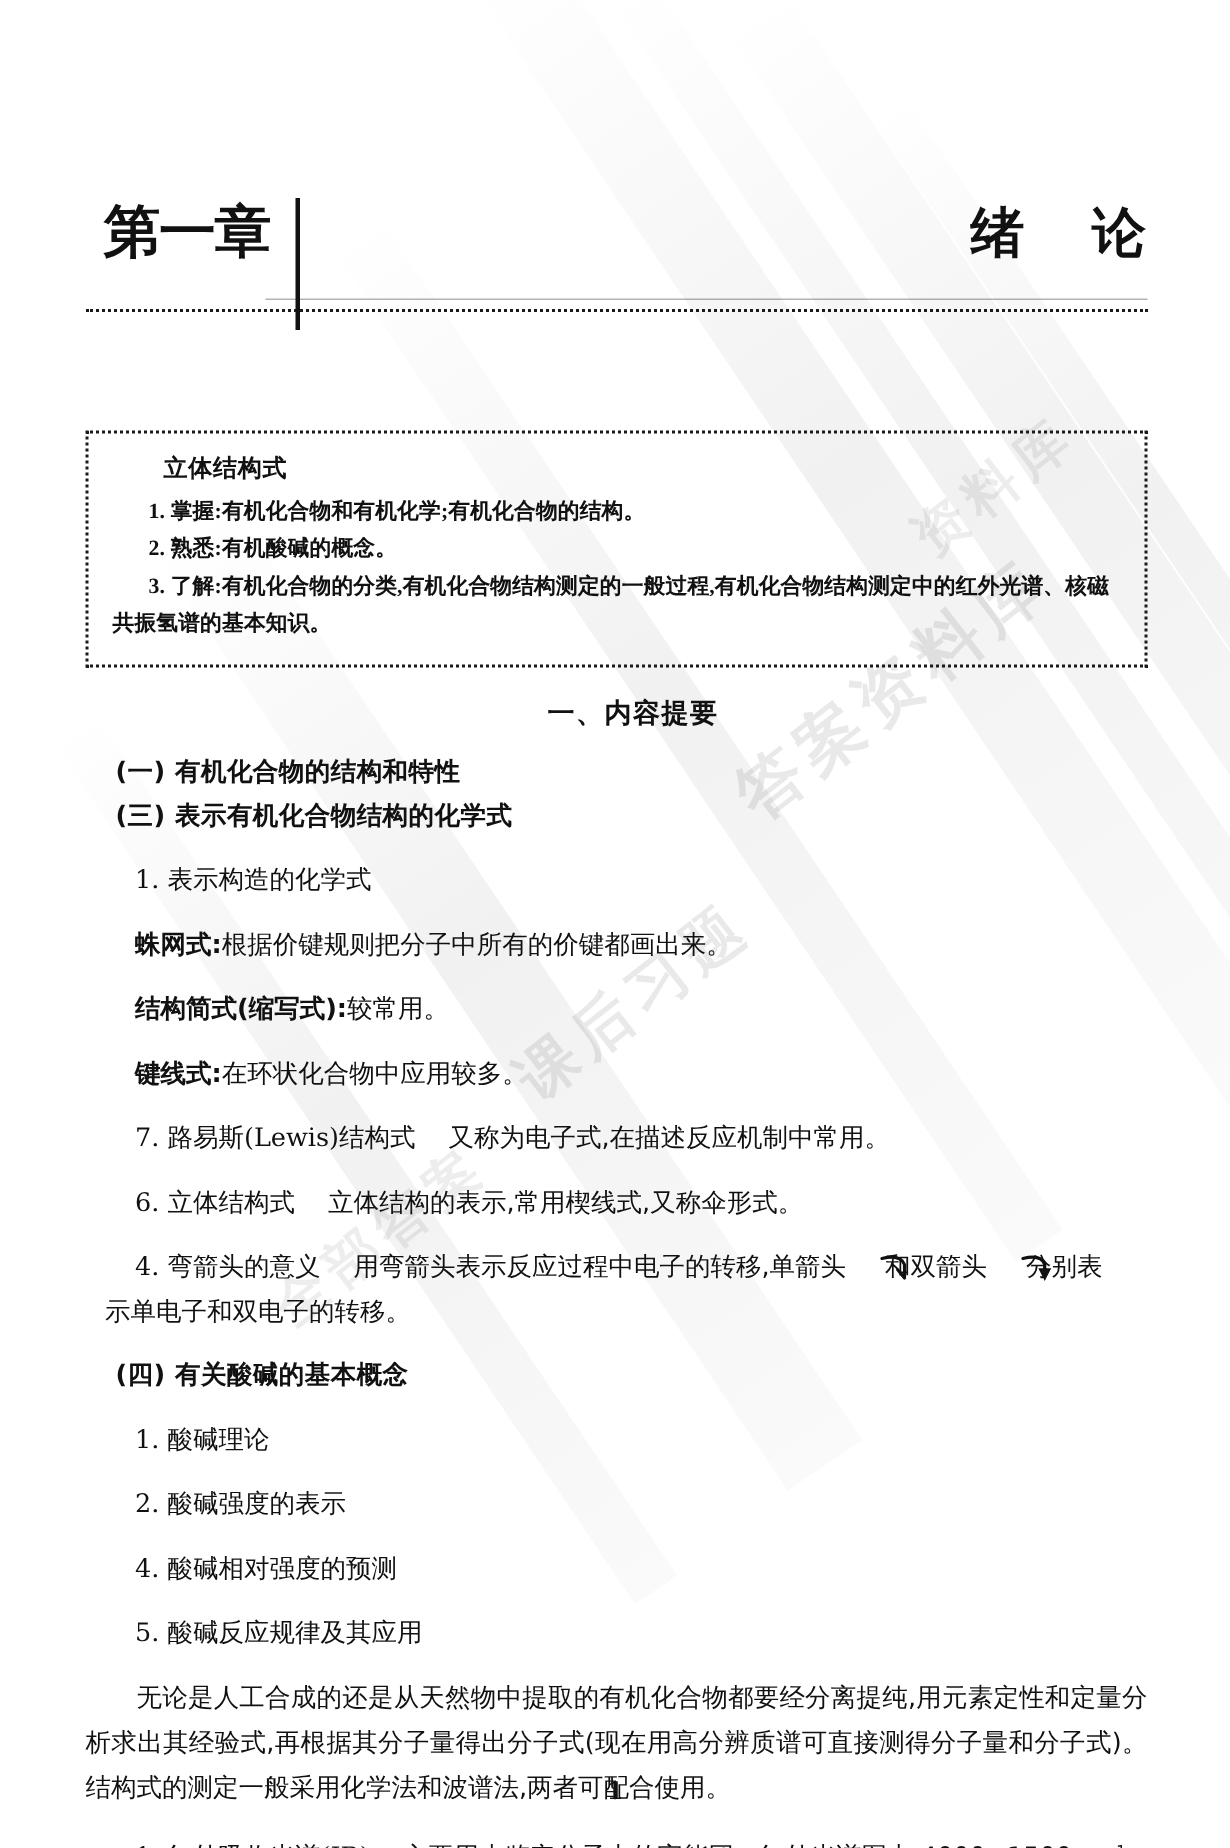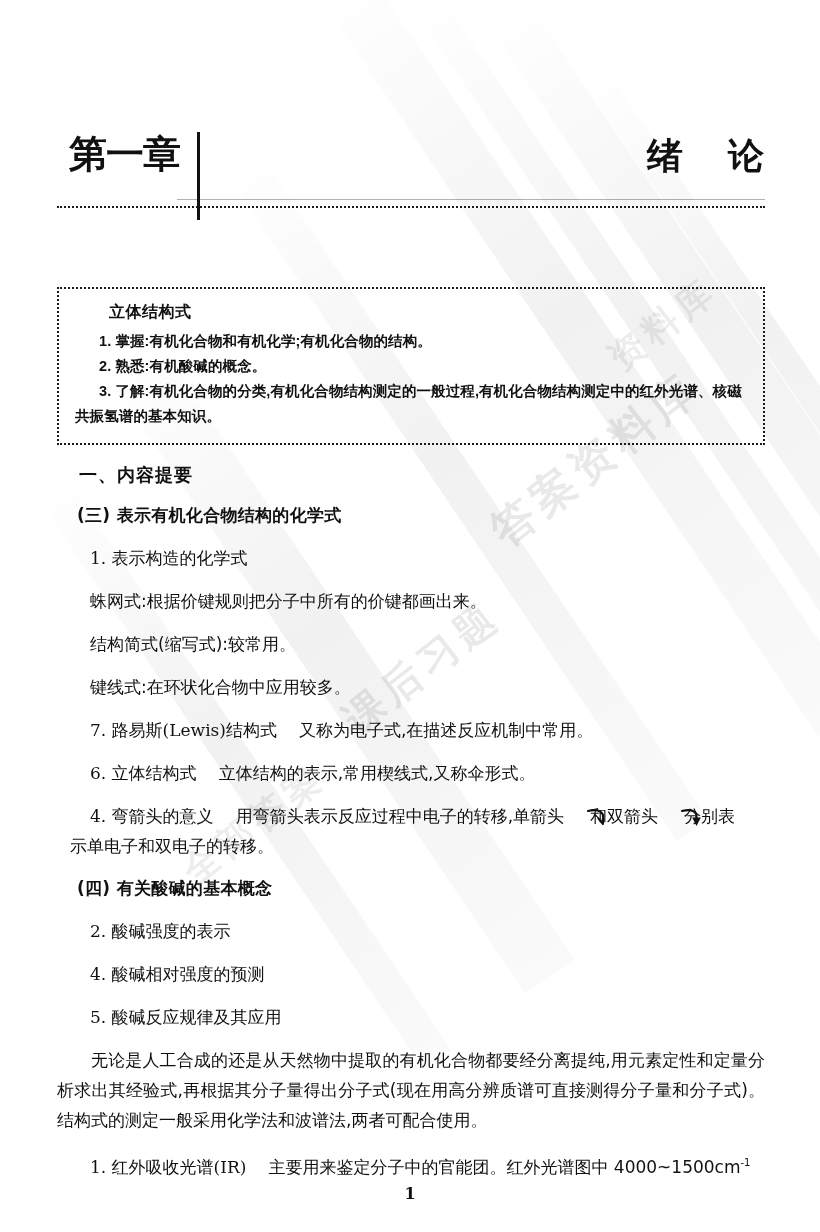--- a/index.html
+++ b/index.html
@@ -117,37 +117,38 @@
     font-weight: bold;
     margin: 0 0 6px 34px;
     letter-spacing: 0.5px;
   }
   .study-item {
     font-size: 14.5px;
     line-height: 25px;
     margin: 0;
     text-indent: 24px;
     letter-spacing: 0.1px;
-    font-family: Liberation Sans, sans-serif;
+    font-family: Liberation Serif, serif;
     font-weight: bold;
   }
 
   
   #body-content {
     position: absolute;
     left: 57px;
     top: 463px;
     width: 708px;
   }
   .sec-h1 {
     font-size: 18px;
     font-weight: bold;
     margin: 0 0 14px 0;
     text-indent: 22px;
     letter-spacing: 1px;
+    text-align: center;
   }
   .sec-h2 {
     font-size: 17px;
     font-weight: bold;
     margin: 0;
     line-height: 29px;
     text-indent: 20px;
     letter-spacing: 0.3px;
   }
   .para {
@@ -160,21 +161,21 @@
     letter-spacing: 0;
   }
   .line {
     font-size: 17px;
     line-height: 30px;
     margin: 13px;
     text-indent: 20px;
     letter-spacing: 0;
   }
   .lead {
-    font-weight: normal;
+    font-weight: bold;
     text-align: center;
   }
   .bodyserif {
     font-family: "DejaVu Serif", "Liberation Serif", serif;
   }
   .wide-gap { display: inline-block; width: 22px; }
   sup.unit { font-size: 10px; vertical-align: super; }
 
   
   .arrow-glyph {
@@ -229,20 +230,21 @@
     <div id="study-box-title">立体结构式</div>
     <p class="study-item">1. 掌握:有机化合物和有机化学;有机化合物的结构。</p>
     <p class="study-item">2. 熟悉:有机酸碱的概念。</p>
     <p class="study-item">3. 了解:有机化合物的分类,有机化合物结构测定的一般过程,有机化合物结构测定中的红外光谱、核磁共振氢谱的基本知识。</p>
   </div>
 
   <div id="body-content">
 
     <div class="sec-h1">一、内容提要</div>
 
+    <div class="sec-h2">(一) 有机化合物的结构和特性</div>
 
 
     <div class="sec-h2">(三) 表示有机化合物结构的化学式</div>
     <p class="line bodyserif">1. 表示构造的化学式</p>
 
     <p class="line"><span class="lead">蛛网式:</span><span>根据价键规则把分子中所有的价键都画出来。</span></p>
     <p class="line"><span class="lead">结构简式(缩写式):</span><span>较常用。</span></p>
     <p class="line"><span class="lead">键线式:</span><span>在环状化合物中应用较多。</span></p>
 
     <p class="line"><span class="bodyserif">7. 路易斯(Lewis)结构式</span><span class="wide-gap"></span><span>又称为电子式,在描述反应机制中常用。</span></p>
@@ -251,20 +253,21 @@
 
     <p class="line"><span class="bodyserif">4. 弯箭头的意义</span><span class="wide-gap"></span><span>用弯箭头表示反应过程中电子的转移,单箭头</span><span class="arrow-glyph"><svg viewBox="0 0 22 20" width="22" height="20">
             <path d="M2 4 Q14 1 17 8 L17 16" fill="none" stroke="#111" stroke-width="2.1" stroke-linecap="round"></path>
             <path d="M17 17 L12.5 11.5" fill="none" stroke="#111" stroke-width="2.1" stroke-linecap="round"></path>
           </svg></span><span>和双箭头</span><span class="arrow-glyph"><svg viewBox="0 0 22 20" width="22" height="20">
             <path d="M2 4 Q14 1 16.5 8 L16.5 13" fill="none" stroke="#111" stroke-width="2.1" stroke-linecap="round"></path>
             <path d="M16.5 19 L12.2 10.5 L20.8 10.5 Z" fill="#111"></path>
           </svg></span><span>分别表示单电子和双电子的转移。</span></p>
 
     <div class="sec-h2">(四) 有关酸碱的基本概念</div>
+    <p class="line bodyserif">1. 酸碱理论</p>
     <p class="line bodyserif">2. 酸碱强度的表示</p>
     <p class="line bodyserif">4. 酸碱相对强度的预测</p>
     <p class="line bodyserif">5. 酸碱反应规律及其应用</p>
 
     <p class="para">无论是人工合成的还是从天然物中提取的有机化合物都要经分离提纯,用元素定性和定量分析求出其经验式,再根据其分子量得出分子式(现在用高分辨质谱可直接测得分子量和分子式)。结构式的测定一般采用化学法和波谱法,两者可配合使用。</p>
 
     <p class="line"><span class="bodyserif">1. 红外吸收光谱(IR)</span><span class="wide-gap"></span><span>主要用来鉴定分子中的官能团。红外光谱图中 4000~1500cm</span><sup class="unit">-1</sup></p>
 
   </div>
 

